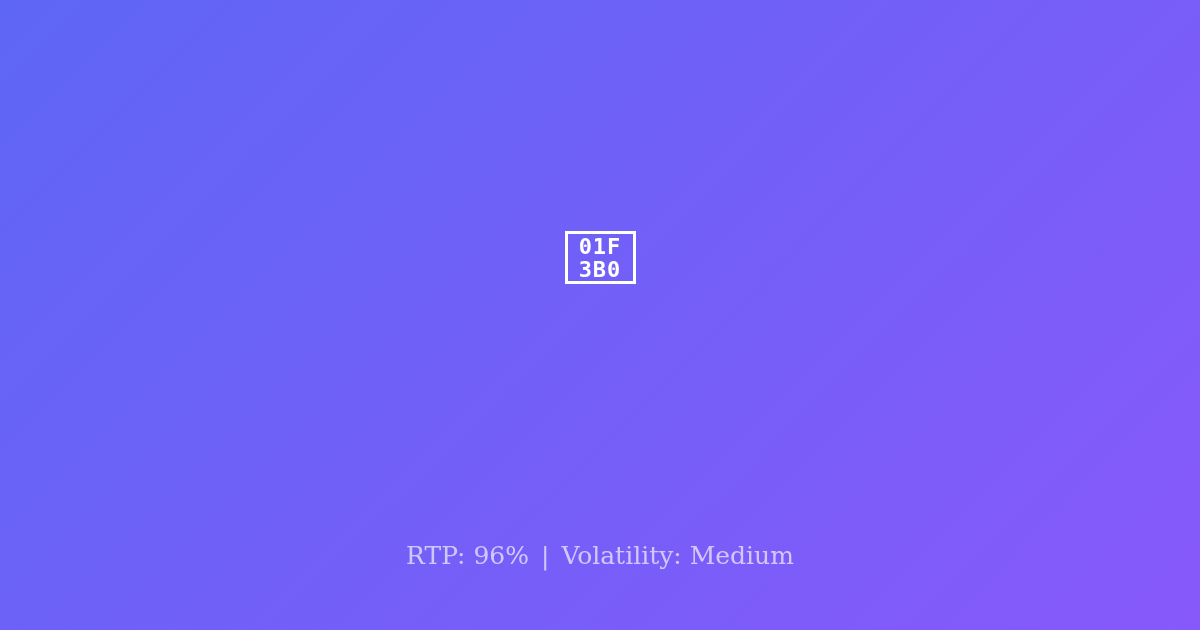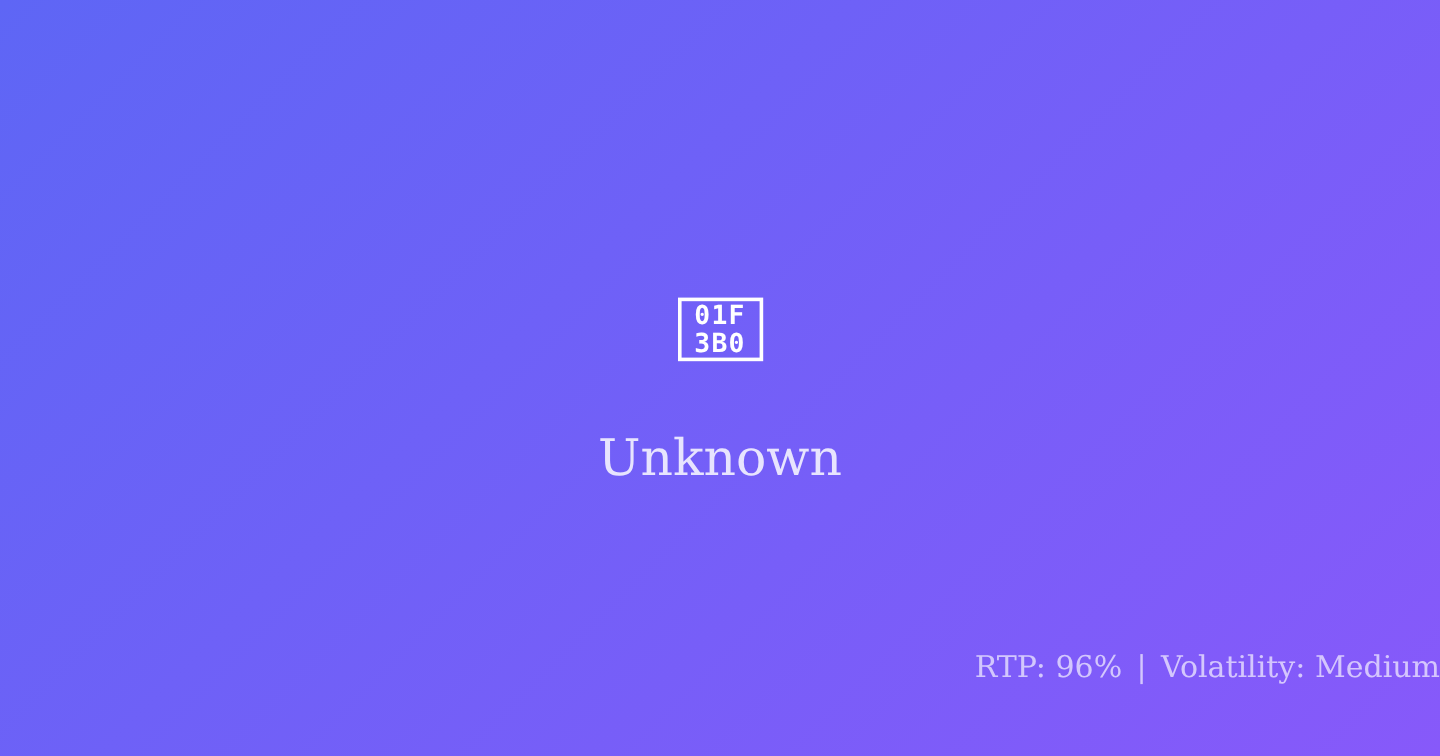--- a/index.html
+++ b/index.html
@@ -34,21 +34,20 @@
     top: 231px;
     left: 0;
     width: 1200px;
     display: flex;
     flex-direction: row;
     align-items: center;
     justify-content: center;
     gap: 24px;
     padding: 0 24px;
     box-sizing: border-box;
-    margin-top: 17px;
   }
 
   
   .tofu-glyph {
     flex: 0 0 auto;
     width: 71px;
     height: 53px;
     box-sizing: border-box;
     border: 3px solid #ffffff;
     display: flex;
@@ -93,21 +92,21 @@
     line-height: 1;
     margin: 0;
   }
 
   
   .stats-line {
     position: absolute;
     bottom: 62px;
     left: 0;
     width: 1200px;
-    text-align: right;
+    text-align: center;
     font-family: "DejaVu Serif", "Liberation Serif", serif;
     font-size: 25px;
     font-weight: 400;
     color: rgba(255, 255, 255, 0.66);
     line-height: 1;
     margin: 0;
   }
   .stats-line .sep {
     padding: 0 4px;
   }
@@ -120,21 +119,20 @@
   <div class="title-row">
 
     <span class="tofu-glyph">
       <span class="hex-row">01F</span>
       <span class="hex-row">3B0</span>
     </span>
 
 
   </div>
 
-  <div class="provider">Unknown</div>
 
   <div class="stats-line">
     <span>RTP:</span>
     <span>96%</span>
     <span class="sep">|</span>
     <span>Volatility:</span>
     <span>Medium</span>
   </div>
 
 </div>

